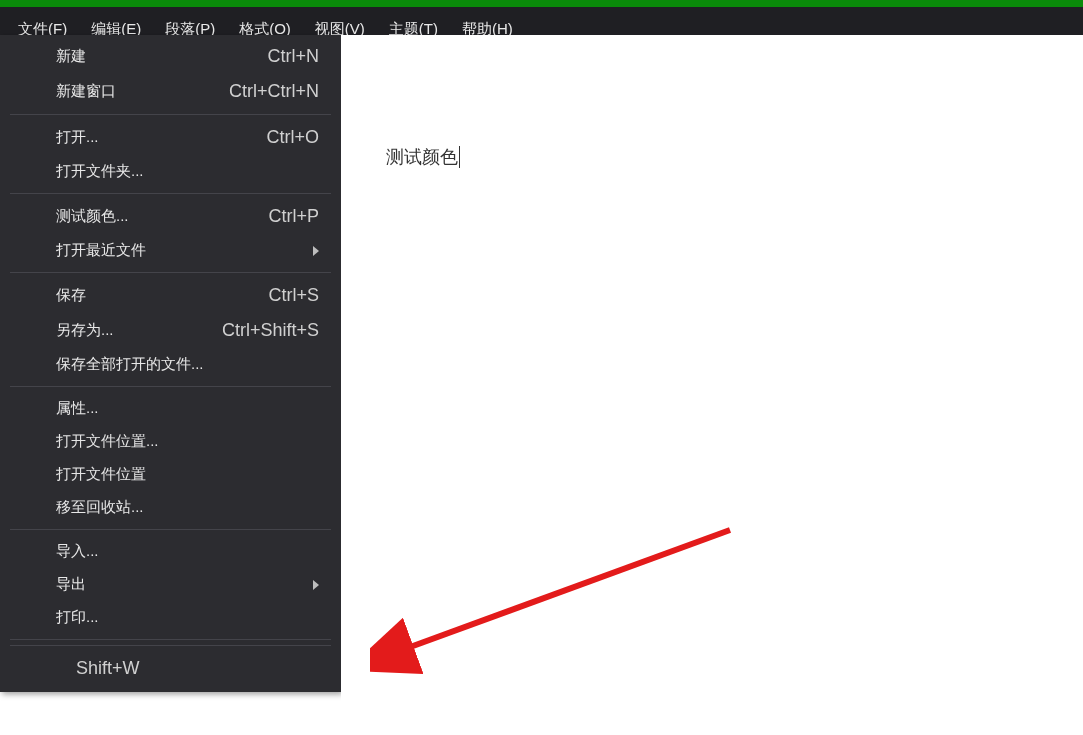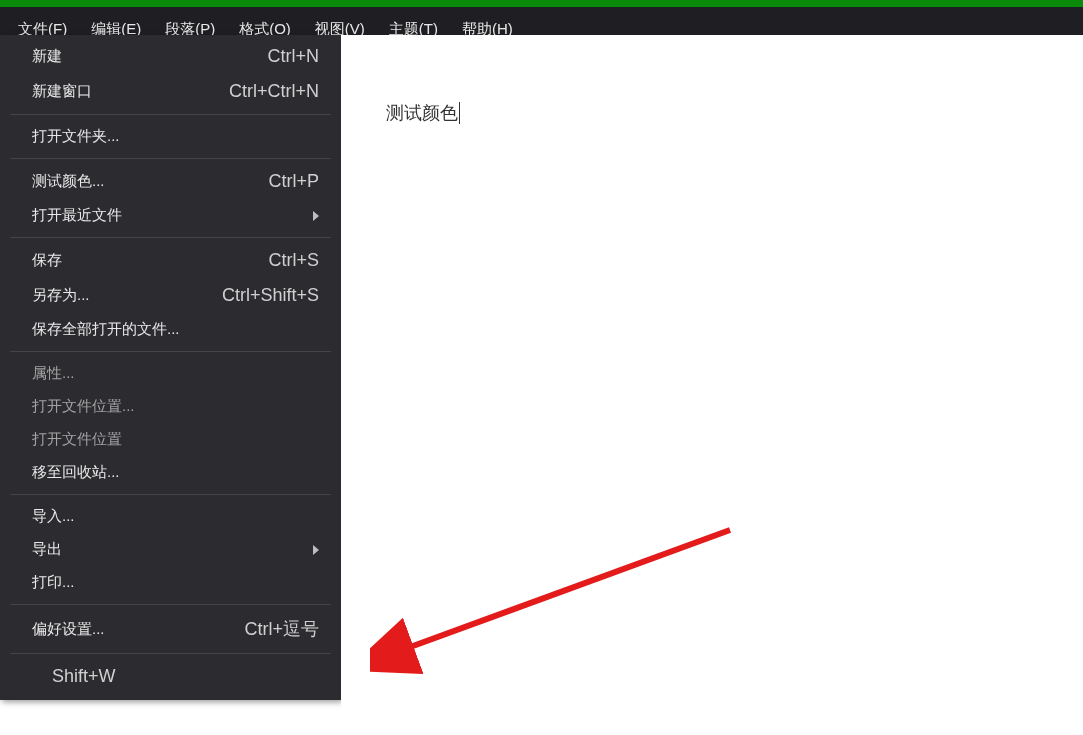--- a/index.html
+++ b/index.html
@@ -43,26 +43,26 @@
       background: #2c2c30;
       color: #e8e8e8;
       font-size: 15px;
       box-shadow: 2px 2px 6px rgba(0,0,0,0.4);
       padding: 4px 0 6px 0;
     }
     .menu-item {
       display: flex;
       align-items: center;
       justify-content: space-between;
-      padding: 7px 22px 7px 32px;
+      padding: 7px 22px 7px 56px;
       cursor: default;
       position: relative;
     }
     .menu-item.disabled {
-      color: #a3a3a3;
+      color: #e5e5e5;
     }
     .menu-label {
       flex: 1;
       text-align: left;
     }
     .menu-shortcut {
       color: #d0d0d0;
       font-size: 18px;
       margin-left: 20px;
     }
@@ -79,21 +79,21 @@
       border-left: 6px solid #bdbdbd;
       margin-left: 8px;
     }
     .editor {
       position: absolute;
       left: 341px;
       top: 35px;
       right: 0;
       bottom: 0;
       background: #ffffff;
-      padding: 66px 45px;
+      padding: 110px 45px;
       color: #333;
       font-size: 18px;
     }
     .editor-text {
       display: inline;
     }
     .cursor {
       display: inline-block;
       width: 1px;
       height: 22px;
@@ -129,20 +129,24 @@
     <div class="menu-item">
       <span class="menu-label">新建</span>
       <span class="menu-shortcut">Ctrl+N</span>
     </div>
     <div class="menu-item">
       <span class="menu-label">新建窗口</span>
       <span class="menu-shortcut">Ctrl+Ctrl+N</span>
     </div>
     <div class="menu-sep"></div>
     <div class="menu-item">
+      <span class="menu-label">打开...</span>
+      <span class="menu-shortcut">Ctrl+O</span>
+    </div>
+    <div class="menu-item">
       <span class="menu-label">打开文件夹...</span>
     </div>
     <div class="menu-sep"></div>
     <div class="menu-item">
       <span class="menu-label">测试颜色...</span>
       <span class="menu-shortcut">Ctrl+P</span>
     </div>
     <div class="menu-item">
       <span class="menu-label">打开最近文件</span>
       <span class="submenu-arrow"></span>
@@ -177,24 +181,20 @@
       <span class="menu-label">导入...</span>
     </div>
     <div class="menu-item">
       <span class="menu-label">导出</span>
       <span class="submenu-arrow"></span>
     </div>
     <div class="menu-item">
       <span class="menu-label">打印...</span>
     </div>
     <div class="menu-sep"></div>
-    <div class="menu-item">
-      <span class="menu-label">偏好设置...</span>
-      <span class="menu-shortcut">Ctrl+逗号</span>
-    </div>
     <div class="menu-sep"></div>
     <div class="menu-item">
       <span class="menu-shortcut">Shift+W</span>
     </div>
   </div>
 
 <div class="editor">
   <span class="editor-text">测试颜色</span><span class="cursor"></span>
 </div>
 

